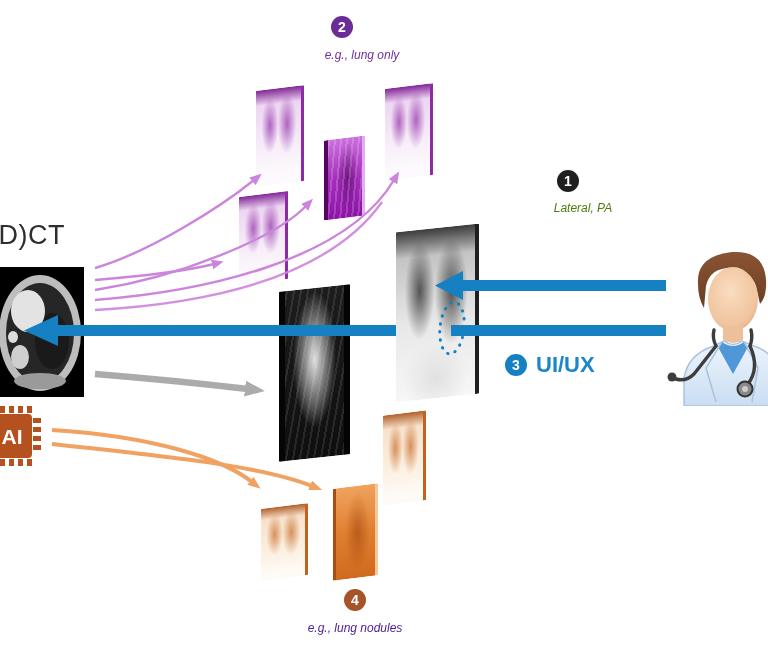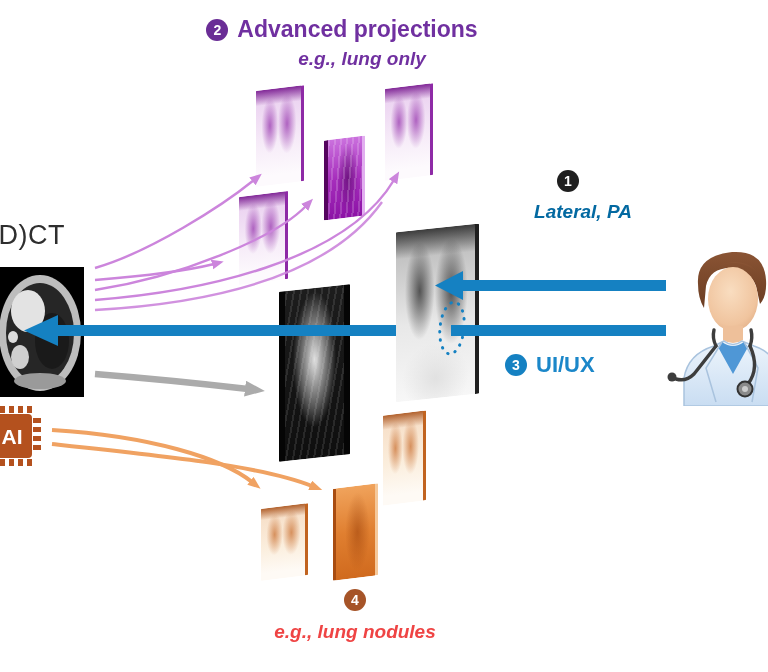--- a/index.html
+++ b/index.html
@@ -9,28 +9,28 @@
   }
   .abs{position:absolute;}
   
   .cap{display:flex;align-items:center;justify-content:center;gap:9px;font-weight:600;}
   .cap .t{white-space:nowrap;}
   .badge{
     width:22px;height:22px;border-radius:50%;color:#fff;font-size:14px;font-weight:700;
     display:inline-flex;align-items:center;justify-content:center;flex:0 0 auto;line-height:1;
   }
   .b1{background:#1f1f1f}.b2{background:#6a2d96}.b3{background:#1581c2}.b4{background:#a65428}
-  .sub{font-style:italic;font-weight:700;font-size:19px;text-align:center;white-space:nowrap;}
+  .sub{font-style:italic;font-weight:400;font-size:12px;text-align:center;white-space:nowrap;}
   #step2-title{left:142px;top:16px;width:400px;font-size:23px;color:#7030a0;z-index:10;}
   #step2-sub{left:162px;top:48px;width:400px;color:#7030a0;z-index:10;}
   #step1-title{left:398px;top:170px;width:340px;font-size:23px;color:#3b3b3b;z-index:10;}
-  #step1-sub{left:413px;top:201px;width:340px;color:#0369a1;z-index:10;}
+  #step1-sub{left:413px;top:201px;width:340px;color:#4d7c0f;z-index:10;}
   #step3-title{left:505px;top:352px;font-size:22px;color:#1b87c9;z-index:10;display:flex;align-items:center;gap:9px;font-weight:600;}
   #step4-title{left:135px;top:589px;width:440px;font-size:23px;color:#c96a35;z-index:10;}
-  #step4-sub{left:135px;top:621px;width:440px;color:#ef4444;z-index:10;}
+  #step4-sub{left:135px;top:621px;width:440px;color:#4c1d95;z-index:10;}
   #dct-label{left:-11px;top:220px;font-size:27px;font-weight:500;color:#2e2e2e;z-index:10;letter-spacing:.5px;}
   
   .film{position:absolute;transform:skewY(-7deg);border-radius:1px;}
   .p-light{
     border-right:3px solid #8e2aa6;
     background:
       linear-gradient(180deg, rgba(110,10,135,.85), rgba(110,10,135,0) 16%),
       radial-gradient(ellipse 26% 40% at 31% 38%, rgba(146,44,170,.7), rgba(146,44,170,0) 72%),
       radial-gradient(ellipse 28% 42% at 69% 38%, rgba(146,44,170,.7), rgba(146,44,170,0) 74%),
       linear-gradient(180deg,#e9cdef,#f6ebf8 55%,#fdfafd 90%);
@@ -87,21 +87,20 @@
   #ai-chip{left:-8px;top:404px;z-index:2;}
   #doctor{left:658px;top:246px;z-index:5;}
   #arrows-back{left:0;top:0;z-index:3;pointer-events:none;}
   #arrows-front{left:0;top:0;z-index:6;pointer-events:none;}
 </style>
 </head>
 <body>
 
 <div class="abs cap" id="step2-title">
   <span class="badge b2">2</span>
-  <span class="t">Advanced projections</span>
 </div>
 <div class="abs sub" id="step2-sub">e.g., lung only</div>
 
 <div class="abs cap" id="step1-title">
   <span class="badge b1">1</span>
 </div>
 <div class="abs sub" id="step1-sub">Lateral, PA</div>
 
 <div class="abs" id="step3-title">
   <span class="badge b3">3</span>

